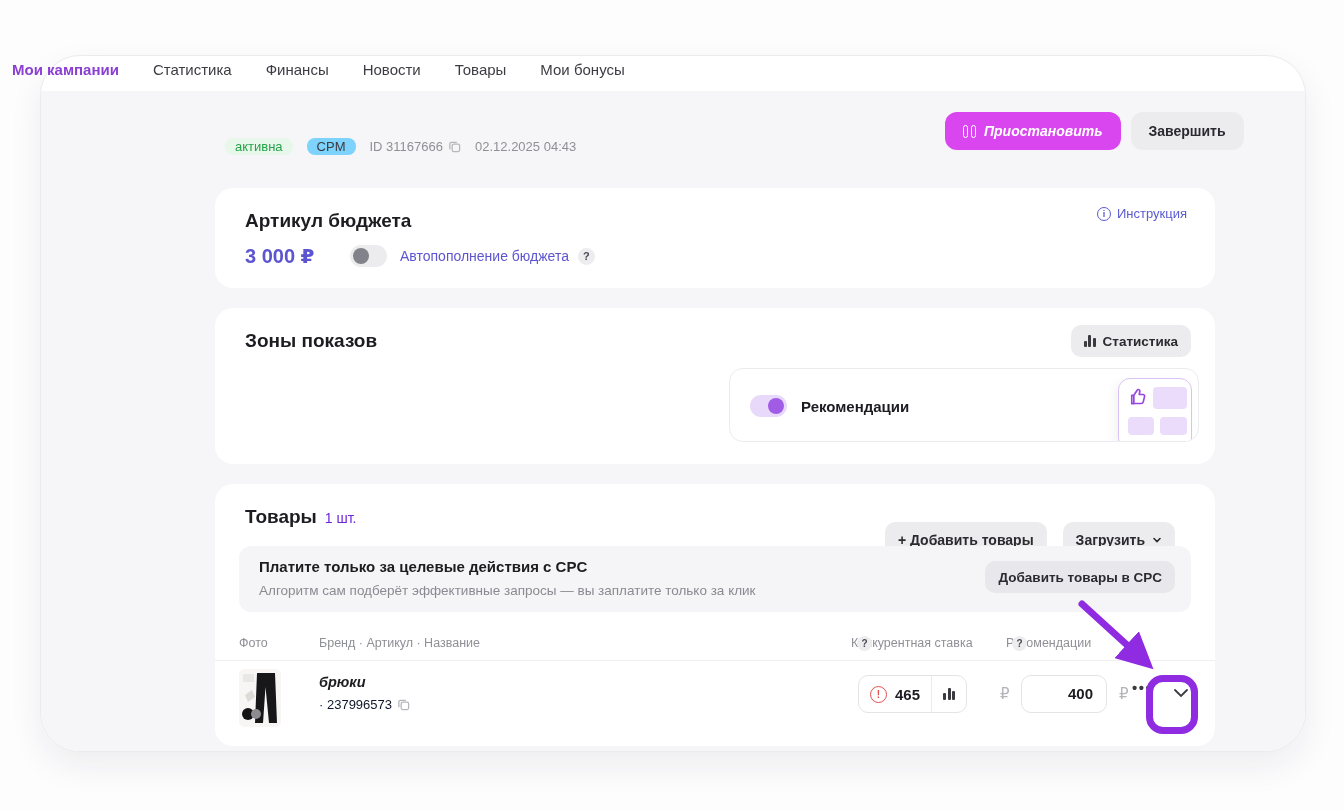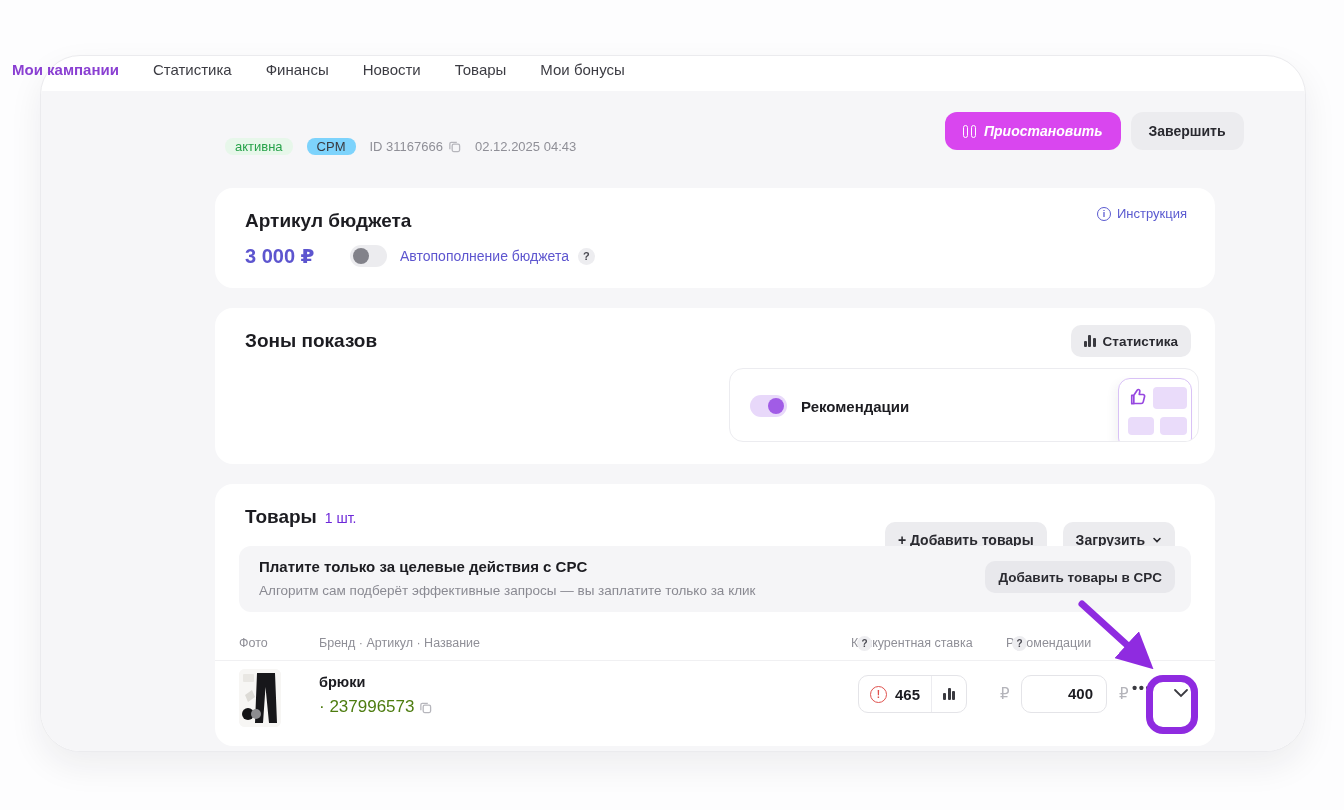--- a/index.html
+++ b/index.html
@@ -75,22 +75,22 @@
   .banner { position:absolute; left:24px; top:62px; width:952px; height:66px; background:#f5f5f7; border-radius:12px; }
   .banner-title { position:absolute; left:20px; top:12px; font-size:15px; font-weight:700; }
   .banner-sub { position:absolute; left:20px; top:37px; font-size:13.5px; color:#8a8a92; }
   .banner-btn { position:absolute; right:16px; top:15px; background:#e8e8ec; }
   .thead { position:absolute; top:152px; left:0; right:0; font-size:12.5px; color:#8f8f97; }
   .thead span { position:absolute; white-space:nowrap; }
   .th-q { display:inline-flex; width:15px; height:15px; font-size:10px; margin-left:6px; vertical-align:-3px; }
   .tdivider { position:absolute; left:0; right:0; top:176px; height:1px; background:#f0f0f2; }
   .prow { position:absolute; top:177px; left:0; right:0; height:80px; }
   .photo { position:absolute; left:24px; top:8px; width:42px; height:58px; border-radius:6px; background:#f6f5f3; overflow:hidden; }
-  .pname { position:absolute; left:104px; top:13px; font-size:14.5px; font-weight:700; }
-  .particle { position:absolute; left:104px; top:36px; font-size:17px; color:#4d7c0f; display:flex; align-items:center; gap:5px; }
+  .pname { position:absolute; left:104px; top:13px; font-size:14.5px; font-weight:700;font-style:italic; }
+  .particle { position:absolute; left:104px; top:36px; font-size:13px; color:#0f172a; display:flex; align-items:center; gap:5px; }
   .bid-group { position:absolute; left:643px; top:14px; height:38px; display:flex; align-items:center; border:1px solid #e4e4e8; border-radius:10px; background:#fff; }
   .warn { width:17px; height:17px; border:1.6px solid #e0524e; border-radius:50%; color:#e0524e; font-size:10px; font-weight:700; display:flex; align-items:center; justify-content:center; margin:0 8px 0 11px; }
   .bid-val { font-size:15px; font-weight:600; padding-right:11px; }
   .vd { width:1px; height:36px; background:#ececf0; }
   .bid-bars { padding:0 11px; cursor:pointer; }
   .rub { color:#b4b4ba; font-size:15px; }
   .rub.g1 { position:absolute; left:785px; top:24px; }
   .field { position:absolute; left:806px; top:14px; width:86px; height:38px; border:1px solid #e4e4e8; border-radius:10px; background:#fff; font-size:15px; font-weight:600; text-align:right; padding:9px 13px 0 0; }
   .rub.g2 { position:absolute; left:904px; top:24px; }
   .dots { position:absolute; left:917px; top:18px; font-size:15px; letter-spacing:1.5px; color:#3a3a40; font-weight:700; cursor:pointer; }

